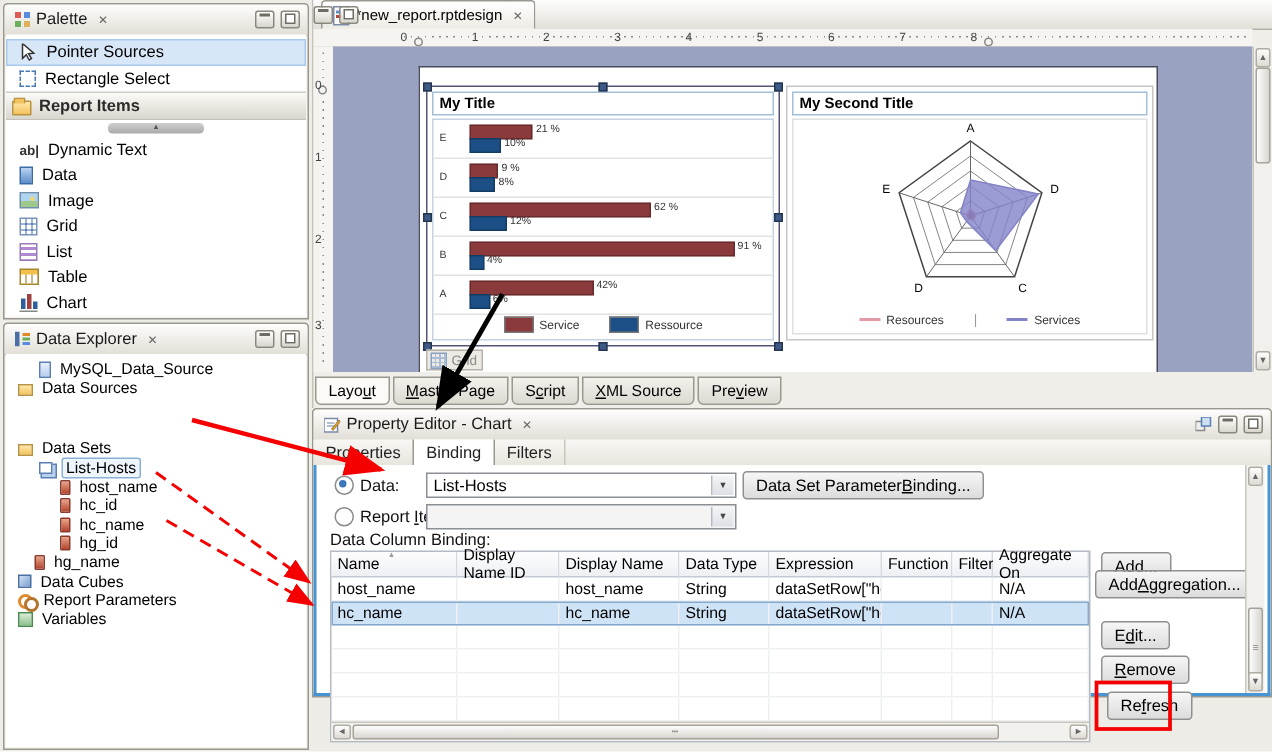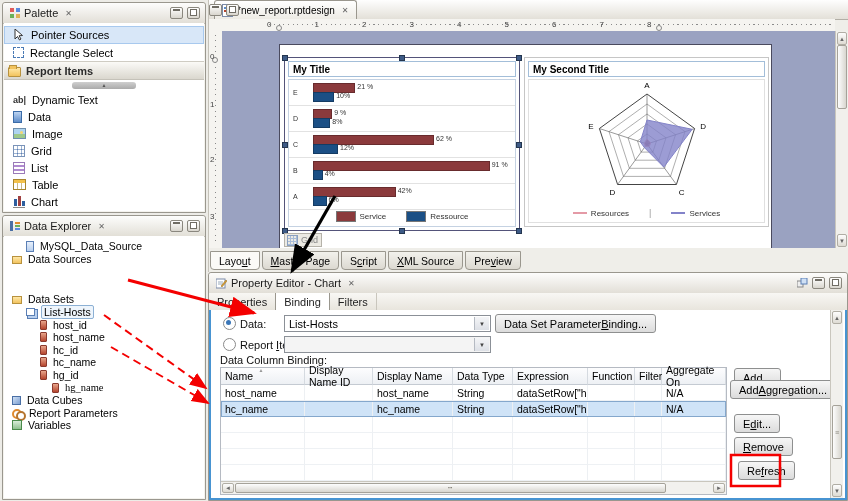--- a/index.html
+++ b/index.html
@@ -99,21 +99,21 @@
   .btabs{position:absolute;left:1px;top:251px;height:19px;display:flex;gap:2px}
   .btab{height:17px;display:flex;align-items:center;padding:0 8px;background:linear-gradient(#f2f1ec,#dcd9d1);
         border:1px solid #9a978e;border-radius:0 0 4px 4px;font-size:10.5px}
   .btab.active{background:#fbfaf7}
   .vscroll{position:absolute;width:13px;background:#f1f0ec;border-left:1px solid #c9c6bd;box-sizing:border-box}
   .sbtn{position:absolute;left:1px;right:1px;height:11px;display:flex;align-items:center;justify-content:center;font-size:6px;color:#666;
         background:linear-gradient(#fdfdfd,#dedbd3);border:1px solid #b0ada4;border-radius:2px}
   .sthumb{position:absolute;left:1px;right:1px;background:linear-gradient(to right,#fdfdfd,#d8d6cf);border:1px solid #a5a299;border-radius:2px;
         display:flex;align-items:center;justify-content:center;font-size:7px;color:#8a877e}
   
-  #property-pane{left:208px;top:272px;width:640px;height:229px;background:#f4f3ee;border:1px solid #9a978e;border-radius:3px 3px 0 0;box-sizing:border-box}
+  #property-pane{left:208px;top:272px;width:640px;height:193px;background:#f4f3ee;border:1px solid #9a978e;border-radius:3px 3px 0 0;box-sizing:border-box}
   .subtabs{position:absolute;left:0;right:0;top:20px;height:17px;background:linear-gradient(#f8f7f4,#e8e5dd);border-bottom:1px solid #c2bfb6;display:flex}
   .subtab{display:flex;align-items:center;padding:0 8px;border-right:1px solid #c9c6bd;font-size:11px;color:#222}
   .subtab.active{background:#fff;border-right:1px solid #9a978e;border-left:1px solid #9a978e;margin-left:-1px}
   #pe-content{position:absolute;left:0;right:0;top:37px;bottom:0;background:#fff;border:2px solid #4794d2;border-top:none;box-sizing:border-box}
   .radio{width:11px;height:11px;border:1px solid #8a8a8a;border-radius:50%;background:#fff;position:absolute}
   .radio.on::after{content:"";position:absolute;left:2px;top:2px;width:5px;height:5px;border-radius:50%;background:#3a76b8}
   .flabel{position:absolute;font-size:11px;color:#111}
   .combo{position:absolute;height:17px;background:#fff;border:1px solid #8b9097;box-sizing:border-box;font-size:11px;display:flex;align-items:center;padding-left:4px}
   .combo .arrow{position:absolute;right:1px;top:1px;bottom:1px;width:14px;background:linear-gradient(#f4f5f7,#dde0e6);
         border-left:1px solid #b5bac2;display:flex;align-items:center;justify-content:center;font-size:6px;color:#444}
@@ -251,39 +251,35 @@
         <div class="tree-item" style="padding-left: 8px; margin-top: 28px;">
           <span class="icon t-ic data-sets-icon"></span>
           <span class="lab">Data Sets</span>
         </div>
         <div class="tree-item selected" style="padding-left: 22px;">
           <span class="icon t-ic dataset-icon"></span>
           <span class="lab">List-Hosts</span>
         </div>
         <div class="tree-item" style="padding-left: 36px;">
           <span class="icon t-ic column-icon"></span>
-          <span class="lab">host_id</span>
-        </div>
-        <div class="tree-item" style="padding-left: 36px;">
-          <span class="icon t-ic column-icon"></span>
           <span class="lab">host_name</span>
         </div>
         <div class="tree-item" style="padding-left: 36px;">
           <span class="icon t-ic column-icon"></span>
           <span class="lab">hc_id</span>
         </div>
         <div class="tree-item" style="padding-left: 36px;">
           <span class="icon t-ic column-icon"></span>
           <span class="lab">hc_name</span>
         </div>
         <div class="tree-item" style="padding-left: 36px;">
           <span class="icon t-ic column-icon"></span>
           <span class="lab">hg_id</span>
         </div>
-        <div class="tree-item" style="padding-left: 48px; font-family: Liberation Serif, serif;">
+        <div class="tree-item" style="padding-left: 19px;">
           <span class="icon t-ic column-icon"></span>
           <span class="lab">hg_name</span>
         </div>
         <div class="tree-item" style="padding-left: 8px;">
           <span class="icon t-ic data-cubes-icon"></span>
           <span class="lab">Data Cubes</span>
         </div>
         <div class="tree-item" style="padding-left: 8px;">
           <span class="icon t-ic report-parameters-icon"></span>
           <span class="lab">Report Parameters</span>

